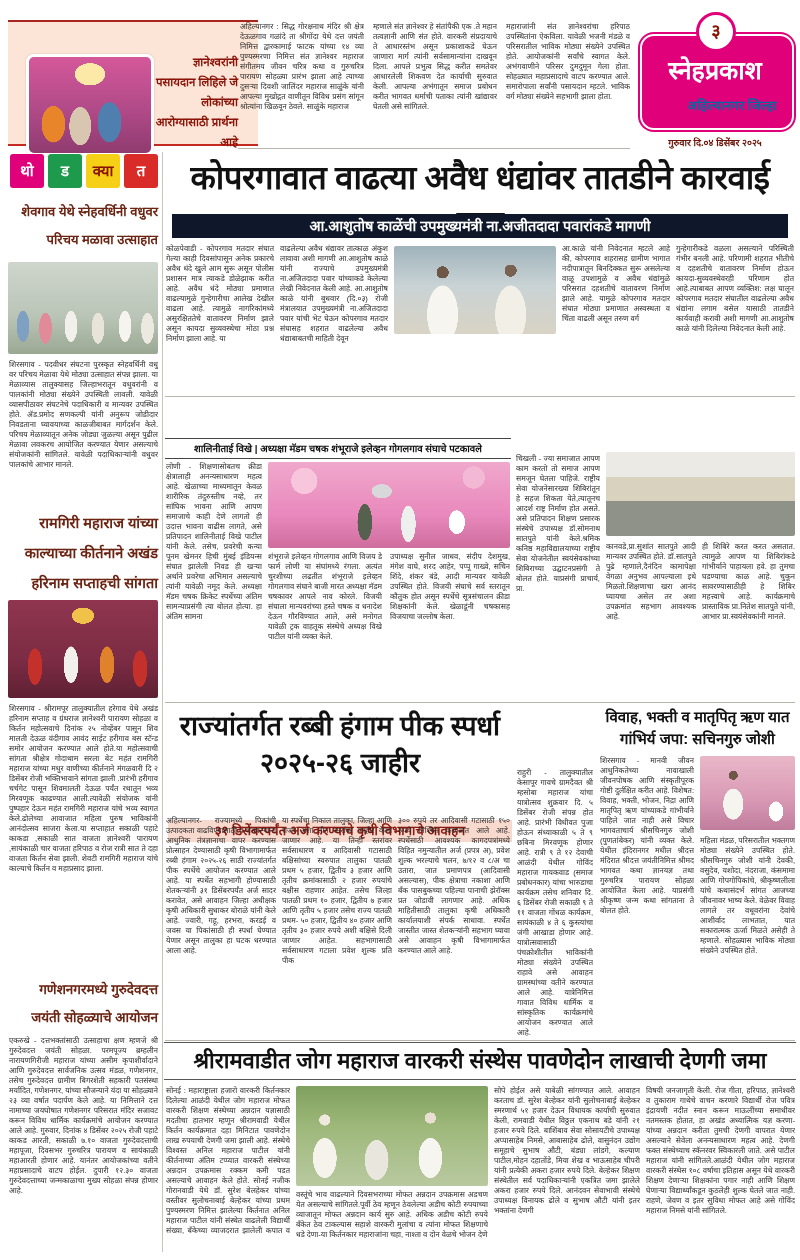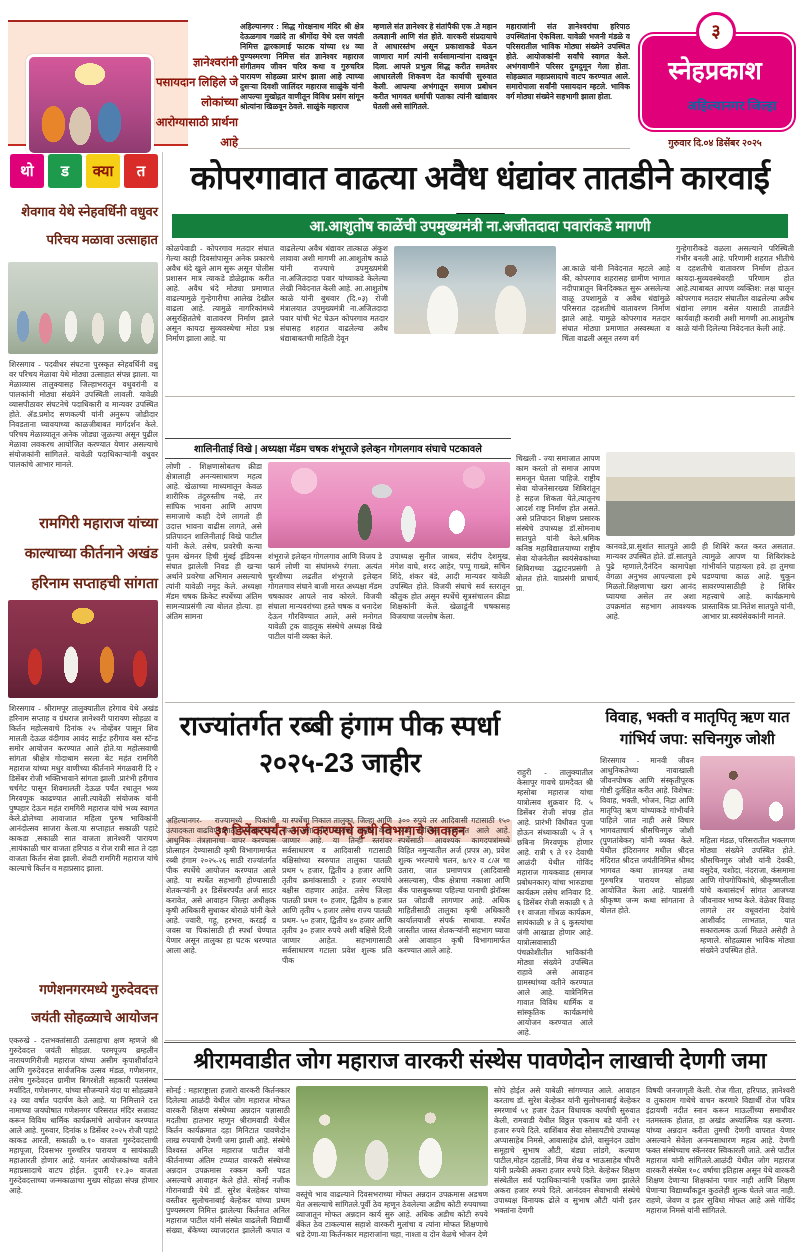--- a/index.html
+++ b/index.html
@@ -6,40 +6,40 @@
   #page{position:relative;width:800px;height:1260px;background:#ffffff;margin:0 auto;overflow:hidden;}
   .abs{position:absolute;}
   .body-txt{font-size:7.6px;line-height:10px;text-align:justify;color:#2a2a2a;overflow:hidden;}
   .photo{position:absolute;border-radius:2px;overflow:hidden;}
   .hl{color:#111;font-weight:bold;text-align:center;}
   .maroon-hl{color:#6b2312;font-weight:bold;text-align:right;}
   .rule{position:absolute;background:#b9b4ac;height:1px;}
   .vrule{position:absolute;background:#c9c4bb;width:1px;}
 
   
-  #promo-box{left:8px;top:20px;width:180px;height:122px;background:#fce5d6;border-top:2px solid #a8241c;border-bottom:2px solid #c42a20;}
+  #promo-box{left:8px;top:20px;width:250px;height:122px;background:#fce5d6;border-top:2px solid #a8241c;border-bottom:2px solid #c42a20;}
   #promo-photo{left:18px;top:32px;width:122px;height:96px;border:3px solid #fff;border-radius:8px;box-shadow:0 0 2px #0003;
     background:radial-gradient(26px 40px at 20% 70%,#e8842a 0 45%,transparent 46%),
                radial-gradient(24px 42px at 42% 72%,#d9c6b0 0 45%,transparent 46%),
                radial-gradient(26px 44px at 66% 68%,#4f7fae 0 45%,transparent 46%),
                radial-gradient(30px 22px at 50% 18%,#fce9a8 0 50%,transparent 51%),
                linear-gradient(180deg,#d4589a,#b14a88 55%,#8f3b70);}
   #promo-text{left:146px;top:30px;width:84px;height:104px;color:#8b1207;font-weight:bold;font-size:11.5px;line-height:20px;text-align:right;}
-  #top-cols{left:240px;top:22px;width:390px;height:124px;display:flex;gap:9px;font-weight:bold;}
+  #top-cols{left:240px;top:22px;width:390px;height:124px;display:flex;gap:9px;}
   #top-cols .tcol{width:124px;height:124px;}
   #masthead{left:636px;top:12px;width:158px;height:138px;text-align:center;}
   #masthead-box{position:absolute;left:4px;top:22px;width:150px;height:92px;background:#e0007a;border-radius:14px;border:2px solid #fff;box-shadow:0 0 0 2px #e0007a;}
   #masthead-circle{position:absolute;left:60px;top:0px;width:34px;height:34px;border-radius:50%;background:#fff;border:3px solid #e0007a;color:#8b1207;font-weight:bold;font-size:18px;line-height:33px;text-align:center;z-index:2;}
   #masthead-title{position:absolute;left:4px;top:40px;width:150px;color:#fff;font-weight:bold;font-size:25px;font-family:"Liberation Serif",serif;}
   #masthead-sub{position:absolute;left:4px;top:84px;width:150px;color:#0369a1;font-weight:bold;font-size:13px;padding-left:17px;}
   #masthead-date{position:absolute;left:0px;top:124px;width:158px;color:#6b1407;font-weight:bold;font-size:9.5px;}
 
   
   #lead-headline{left:164px;top:154px;width:632px;height:56px;font-size:33px;letter-spacing:-0.5px;}
-  #lead-subbar{left:172px;top:214px;width:616px;height:24px;background:#15803d;color:#fff;font-weight:bold;font-size:14.5px;text-align:center;line-height:24px;}
+  #lead-subbar{left:172px;top:214px;width:616px;height:24px;background:#0f172a;color:#fff;font-weight:bold;font-size:14.5px;text-align:center;line-height:24px;}
   #lead-photo{left:394px;top:246px;width:162px;height:88px;
     background:radial-gradient(34px 64px at 30% 78%,#f7f5ef 0 45%,transparent 46%),
                radial-gradient(34px 64px at 72% 78%,#f2efe7 0 45%,transparent 46%),
                radial-gradient(12px 12px at 30% 30%,#6e5747 0 50%,transparent 51%),
                radial-gradient(12px 12px at 72% 28%,#7a6252 0 50%,transparent 51%),
                linear-gradient(180deg,#9fb3bb,#c9d3d5 45%,#d9d3c5);}
 
   
   #khel-headline{left:165px;top:400px;width:346px;height:34px;font-size:25px;}
   #khel-subbar{left:165px;top:438px;width:346px;height:19px;border-top:1.5px solid #444;border-bottom:1.5px solid #444;font-size:9.8px;font-weight:bold;text-align:center;line-height:19px;color:#111;}
@@ -135,37 +135,37 @@
 
   <div class="rule" style="left:238px;top:148px;width:392px;"></div>
   <div class="vrule" style="left:162px;top:152px;height:1100px;"></div>
 
   <div class="abs hl" id="lead-headline">कोपरगावात वाढत्या अवैध धंद्यांवर तातडीने कारवाई करा</div>
   <div class="abs" id="lead-subbar">आ.आशुतोष काळेंची उपमुख्यमंत्री ना.अजीतदादा पवारांकडे मागणी</div>
 
   <div class="abs body-txt" style="left:166px;top:244px;width:108px;height:148px;">कोळपेवाडी - कोपरगाव मतदार संघात गेल्या काही दिवसांपासून अनेक प्रकारचे अवैध धंदे खुले आम सुरू असून पोलीस प्रशासन मात्र त्याकडे डोळेझाक करीत आहे. अवैध धंदे मोठ्या प्रमाणात वाढल्यामुळे गुन्हेगारीचा आलेख देखील वाढला आहे. त्यामुळे नागरिकांमध्ये असुरक्षिततेचे वातावरण निर्माण झाले असून कायदा सुव्यवस्थेचा मोठा प्रश्न निर्माण झाला आहे. या</div>
   <div class="abs body-txt" style="left:280px;top:244px;width:108px;height:148px;">वाढलेल्या अवैध धंद्यावर तात्काळ अंकुश लावावा अशी मागणी आ.आशुतोष काळे यांनी राज्याचे उपमुख्यमंत्री ना.अजितदादा पवार यांच्याकडे केलेल्या लेखी निवेदनात केली आहे. आ.आशुतोष काळे यांनी बुधवार (दि.०३) रोजी मंत्रालयात उपमुख्यमंत्री ना.अजितदादा पवार यांची भेट घेऊन कोपरगाव मतदार संघासह शहरात वाढलेल्या अवैध धंद्याबाबतची माहिती देवून</div>
   <div class="photo" id="lead-photo"></div>
-  <div class="abs body-txt" style="left:562px;top:244px;width:108px;height:148px;margin-top:20px;">आ.काळे यांनी निवेदनात म्हटले आहे की, कोपरगाव शहरासह ग्रामीण भागात नदीपात्रातून बिनदिक्कत सुरू असलेल्या वाळू उपशामुळे व अवैध धंद्यांमुळे परिसरात दहशतीचे वातावरण निर्माण झाले आहे. यामुळे कोपरगाव मतदार संघात मोठ्या प्रमाणात अस्वस्थता व चिंता वाढली असून तरुण वर्ग</div>
+  <div class="abs body-txt" style="left:562px;top:244px;width:108px;height:148px;">आ.काळे यांनी निवेदनात म्हटले आहे की, कोपरगाव शहरासह ग्रामीण भागात नदीपात्रातून बिनदिक्कत सुरू असलेल्या वाळू उपशामुळे व अवैध धंद्यांमुळे परिसरात दहशतीचे वातावरण निर्माण झाले आहे. यामुळे कोपरगाव मतदार संघात मोठ्या प्रमाणात अस्वस्थता व चिंता वाढली असून तरुण वर्ग</div>
   <div class="abs body-txt" style="left:676px;top:244px;width:118px;height:148px;">गुन्हेगारीकडे वळला असल्याने परिस्थिती गंभीर बनली आहे. परिणामी शहरात भीतीचे व दहशतीचे वातावरण निर्माण होऊन कायदा-सुव्यवस्थेवरही परिणाम होत आहे.त्याबाबत आपण व्यक्तिश: लक्ष घालून कोपरगाव मतदार संघातील वाढलेल्या अवैध धंद्यांना लगाम बसेल यासाठी तातडीने कार्यवाही करावी अशी मागणी आ.आशुतोष काळे यांनी दिलेल्या निवेदनात केली आहे.</div>
   <div class="rule" style="left:165px;top:396px;width:630px;"></div>
 
   <div class="abs" id="khel-subbar">शालिनीताई विखे | अध्यक्षा मॅडम चषक शंभूराजे इलेव्हन गोगलगाव संघाचे पटकावले</div>
   <div class="abs body-txt" style="left:166px;top:462px;width:96px;height:236px;">लोणी - शिक्षणासोबतच क्रीडा क्षेत्रालाही अनन्यसाधारण महत्व आहे. खेळाच्या माध्यमातून केवळ शारीरिक तंदुरुस्तीच नव्हे, तर सांघिक भावना आणि आपण समाजाचे काही देणे लागतो ही उदात्त भावना वाढीस लागते, असे प्रतिपादन शालिनीताई विखे पाटील यांनी केले. तसेच, प्रवरेची कन्या पूनम खेमनर हिची मुंबई इंडियन्स संघात झालेली निवड ही खऱ्या अर्थाने प्रवरेचा अभिमान असल्याचे त्यांनी यावेळी नमूद केले. अध्यक्षा मॅडम चषक क्रिकेट स्पर्धेच्या अंतिम सामन्याप्रसंगी त्या बोलत होत्या. हा अंतिम सामना</div>
   <div class="photo" id="khel-photo"></div>
   <div class="abs body-txt" style="left:268px;top:552px;width:114px;height:146px;">शंभूराजे इलेव्हन गोगलगाव आणि विजय डे फार्म लोणी या संघांमध्ये रंगला. अत्यंत चुरशीच्या लढतीत शंभूराजे इलेव्हन गोगलगाव संघाने बाजी मारत अध्यक्षा मॅडम चषकावर आपले नाव कोरले. विजयी संघाला मान्यवरांच्या हस्ते चषक व धनादेश देऊन गौरविण्यात आले, असे मनोगत यावेळी ट्रक वाहतूक संस्थेचे अध्यक्ष विखे पाटील यांनी व्यक्त केले.</div>
   <div class="abs body-txt" style="left:390px;top:552px;width:120px;height:146px;">उपाध्यक्ष सुनील जाधव, संदीप देशमुख, मंगेश वाघे, शरद आहेर, पप्पू गाख्वे, सचिन शिंदे, शंकर बंडे, आदी मान्यवर यावेळी उपस्थित होते. विजयी संघाचे सर्व स्तरातून कौतुक होत असून स्पर्धेचे सूत्रसंचालन क्रीडा शिक्षकांनी केले. खेळाडूंनी चषकासह विजयाचा जल्लोष केला.</div>
 
   <div class="abs body-txt" style="left:516px;top:454px;width:84px;height:244px;">चिखली - ज्या समाजात आपण काम करतो तो समाज आपण समजून घेतला पाहिजे. राष्ट्रीय सेवा योजनेसारख्या शिबिरांतून हे सहज शिकता येते,त्यातूनच आदर्श राष्ट्र निर्माण होत असते. असे प्रतिपादन शिक्षण प्रसारक संस्थेचे उपाध्यक्ष डॉ.सोमनाथ सातपुते यांनी केले.श्रमिक कनिष्ठ महाविद्यालयाच्या राष्ट्रीय सेवा योजनेतील स्वयंसेवकांच्या शिबिराच्या उद्घाटनप्रसंगी ते बोलत होते. याप्रसंगी प्राचार्य, प्रा.</div>
   <div class="photo" id="adarsh-photo"></div>
   <div class="abs body-txt" style="left:606px;top:542px;width:90px;height:156px;">कानवडे,प्रा.सुशांत सातपुते आदी मान्यवर उपस्थित होते. डॉ.सातपुते पुढे म्हणाले,दैनंदिन कामापेक्षा वेगळा अनुभव आपल्याला इथे मिळतो.शिक्षणाचा खरा आनंद घ्यायचा असेल तर अशा उपक्रमांत सहभाग आवश्यक आहे.</div>
   <div class="abs body-txt" style="left:702px;top:542px;width:93px;height:156px;">ही शिबिरे करत करत असतात. त्यामुळे आपण या शिबिरांकडे गांभीर्याने पाहायला हवे. हा तुमचा घडण्याचा काळ आहे. चुकून सावरण्यासाठीही हे शिबिर महत्त्वाचे आहे. कार्यक्रमाचे प्रास्ताविक प्रा.नितेश सातपुते यांनी, आभार प्रा.स्वयंसेवकांनी मानले.</div>
   <div class="rule" style="left:165px;top:702px;width:630px;"></div>
 
-  <div class="abs hl" id="rabbi-headline">राज्यांतर्गत रब्बी हंगाम पीक स्पर्धा २०२५-23 जाहीर</div>
+  <div class="abs hl" id="rabbi-headline">राज्यांतर्गत रब्बी हंगाम पीक स्पर्धा २०२५-२६ जाहीर</div>
   <div class="abs" id="rabbi-subbar">३१ डिसेंबरपर्यंत अर्ज करण्याचे कृषी विभागाचे आवाहन</div>
   <div class="abs body-txt" style="left:166px;top:816px;width:110px;height:224px;">अहिल्यानगर- राज्यामध्ये पिकांची उत्पादकता वाढविण्यासाठी व शेतकऱ्यांना आधुनिक तंत्रज्ञानाचा वापर करण्यास प्रोत्साहन देण्यासाठी कृषी विभागामार्फत रब्बी हंगाम २०२५-२६ साठी राज्यांतर्गत पीक स्पर्धेचे आयोजन करण्यात आले आहे. या स्पर्धेत सहभागी होण्यासाठी शेतकऱ्यांनी ३१ डिसेंबरपर्यंत अर्ज सादर करावेत, असे आवाहन जिल्हा अधीक्षक कृषी अधिकारी सुधाकर बोराळे यांनी केले आहे. ज्वारी, गहू, हरभरा, करडई व जवस या पिकांसाठी ही स्पर्धा घेण्यात येणार असून तालुका हा घटक धरण्यात आला आहे.</div>
   <div class="abs body-txt" style="left:282px;top:816px;width:110px;height:224px;">या स्पर्धेचा निकाल तालुका, जिल्हा आणि राज्य अशा तीन स्तरांवर जाहीर केला जाणार आहे. या तिन्ही स्तरांवर सर्वसाधारण व आदिवासी गटासाठी बक्षिसांच्या स्वरुपात तालुका पातळी प्रथम ५ हजार, द्वितीय ३ हजार आणि तृतीय क्रमांकासाठी २ हजार रुपयांचे बक्षीस राहणार आहेत. तसेच जिल्हा पातळी प्रथम १० हजार, द्वितीय ७ हजार आणि तृतीय ५ हजार तसेच राज्य पातळी प्रथम- ५० हजार, द्वितीय ४० हजार आणि तृतीय ३० हजार रुपये अशी बक्षिसे दिली जाणार आहेत. सहभागासाठी सर्वसाधारण गटाला प्रवेश शुल्क प्रति पीक</div>
   <div class="abs body-txt" style="left:398px;top:816px;width:112px;height:224px;">३०० रुपये तर आदिवासी गटासाठी १५० रुपये निश्चित करण्यात आले आहे. स्पर्धेसाठी आवश्यक कागदपत्रांमध्ये विहित नमुन्यातील अर्ज (प्रपत्र अ), प्रवेश शुल्क भरल्याचे चलन, ७/१२ व ८/अ चा उतारा, जात प्रमाणपत्र (आदिवासी असल्यास), पीक क्षेत्राचा नकाशा आणि बँक पासबुकच्या पहिल्या पानाची झेरॉक्स प्रत जोडावी लागणार आहे. अधिक माहितीसाठी तालुका कृषी अधिकारी कार्यालयाशी संपर्क साधावा. स्पर्धेत जास्तीत जास्त शेतकऱ्यांनी सहभाग घ्यावा असे आवाहन कृषी विभागामार्फत करण्यात आले आहे.</div>
 
   <div class="abs body-txt" style="left:517px;top:768px;width:76px;height:272px;">राहुरी - तालुक्यातील केसापूर गावचे ग्रामदैवत श्री म्हसोबा महाराज यांचा यात्रोत्सव शुक्रवार दि. ५ डिसेंबर रोजी संपन्न होत आहे. प्रारंभी विधीवत पुजा होऊन संध्याकाळी ५ ते ९ छबिना मिरवणूक होणार आहे. रात्री ९ ते १२ देवाची आळंदी येथील गोविंद महाराज गायकवाड (समाज प्रबोधनकार) यांचा भारुडाचा कार्यक्रम तसेच शनिवार दि. ६ डिसेंबर रोजी सकाळी ९ ते ११ वाजता गोंधळ कार्यक्रम, सायंकाळी ४ ते ६ कुस्त्यांचा जंगी आखाडा होणार आहे. यात्रोत्सवासाठी पंचक्रोशीतील भाविकांनी मोठ्या संख्येने उपस्थित राहावे असे आवाहन ग्रामस्थांच्या वतीने करण्यात आले आहे. यात्रेनिमित्त गावात विविध धार्मिक व सांस्कृतिक कार्यक्रमांचे आयोजन करण्यात आले आहे.</div>
 
   <div class="abs hl" id="vivah-headline">विवाह, भक्ती व मातृपितृ ऋण यात गांभिर्य जपा: सचिनगुरु जोशी</div>
   <div class="abs body-txt" style="left:600px;top:756px;width:94px;height:284px;">शिरसगाव - मानवी जीवन आधुनिकतेच्या नावाखाली जीवनपोषक आणि संस्कृतीपूरक गोष्टी दुर्लक्षित करीत आहे. विशेषत: विवाह, भक्ती, भोजन, निद्रा आणि मातृपितृ ऋण यांच्याकडे गांभीर्याने पाहिले जात नाही असे विचार भागवताचार्य श्रीसचिनगुरु जोशी (पुणतांबेकर) यांनी व्यक्त केले. येथील इंदिरानगर मधील श्रीदत्त मंदिरात श्रीदत्त जयंतीनिमित्त श्रीमद भागवत कथा ज्ञानयज्ञ तथा गुरुचरित्र पारायण सोहळा आयोजित केला आहे. याप्रसंगी श्रीकृष्ण जन्म कथा सांगताना ते बोलत होते.</div>
   <div class="photo" id="vivah-photo"></div>

